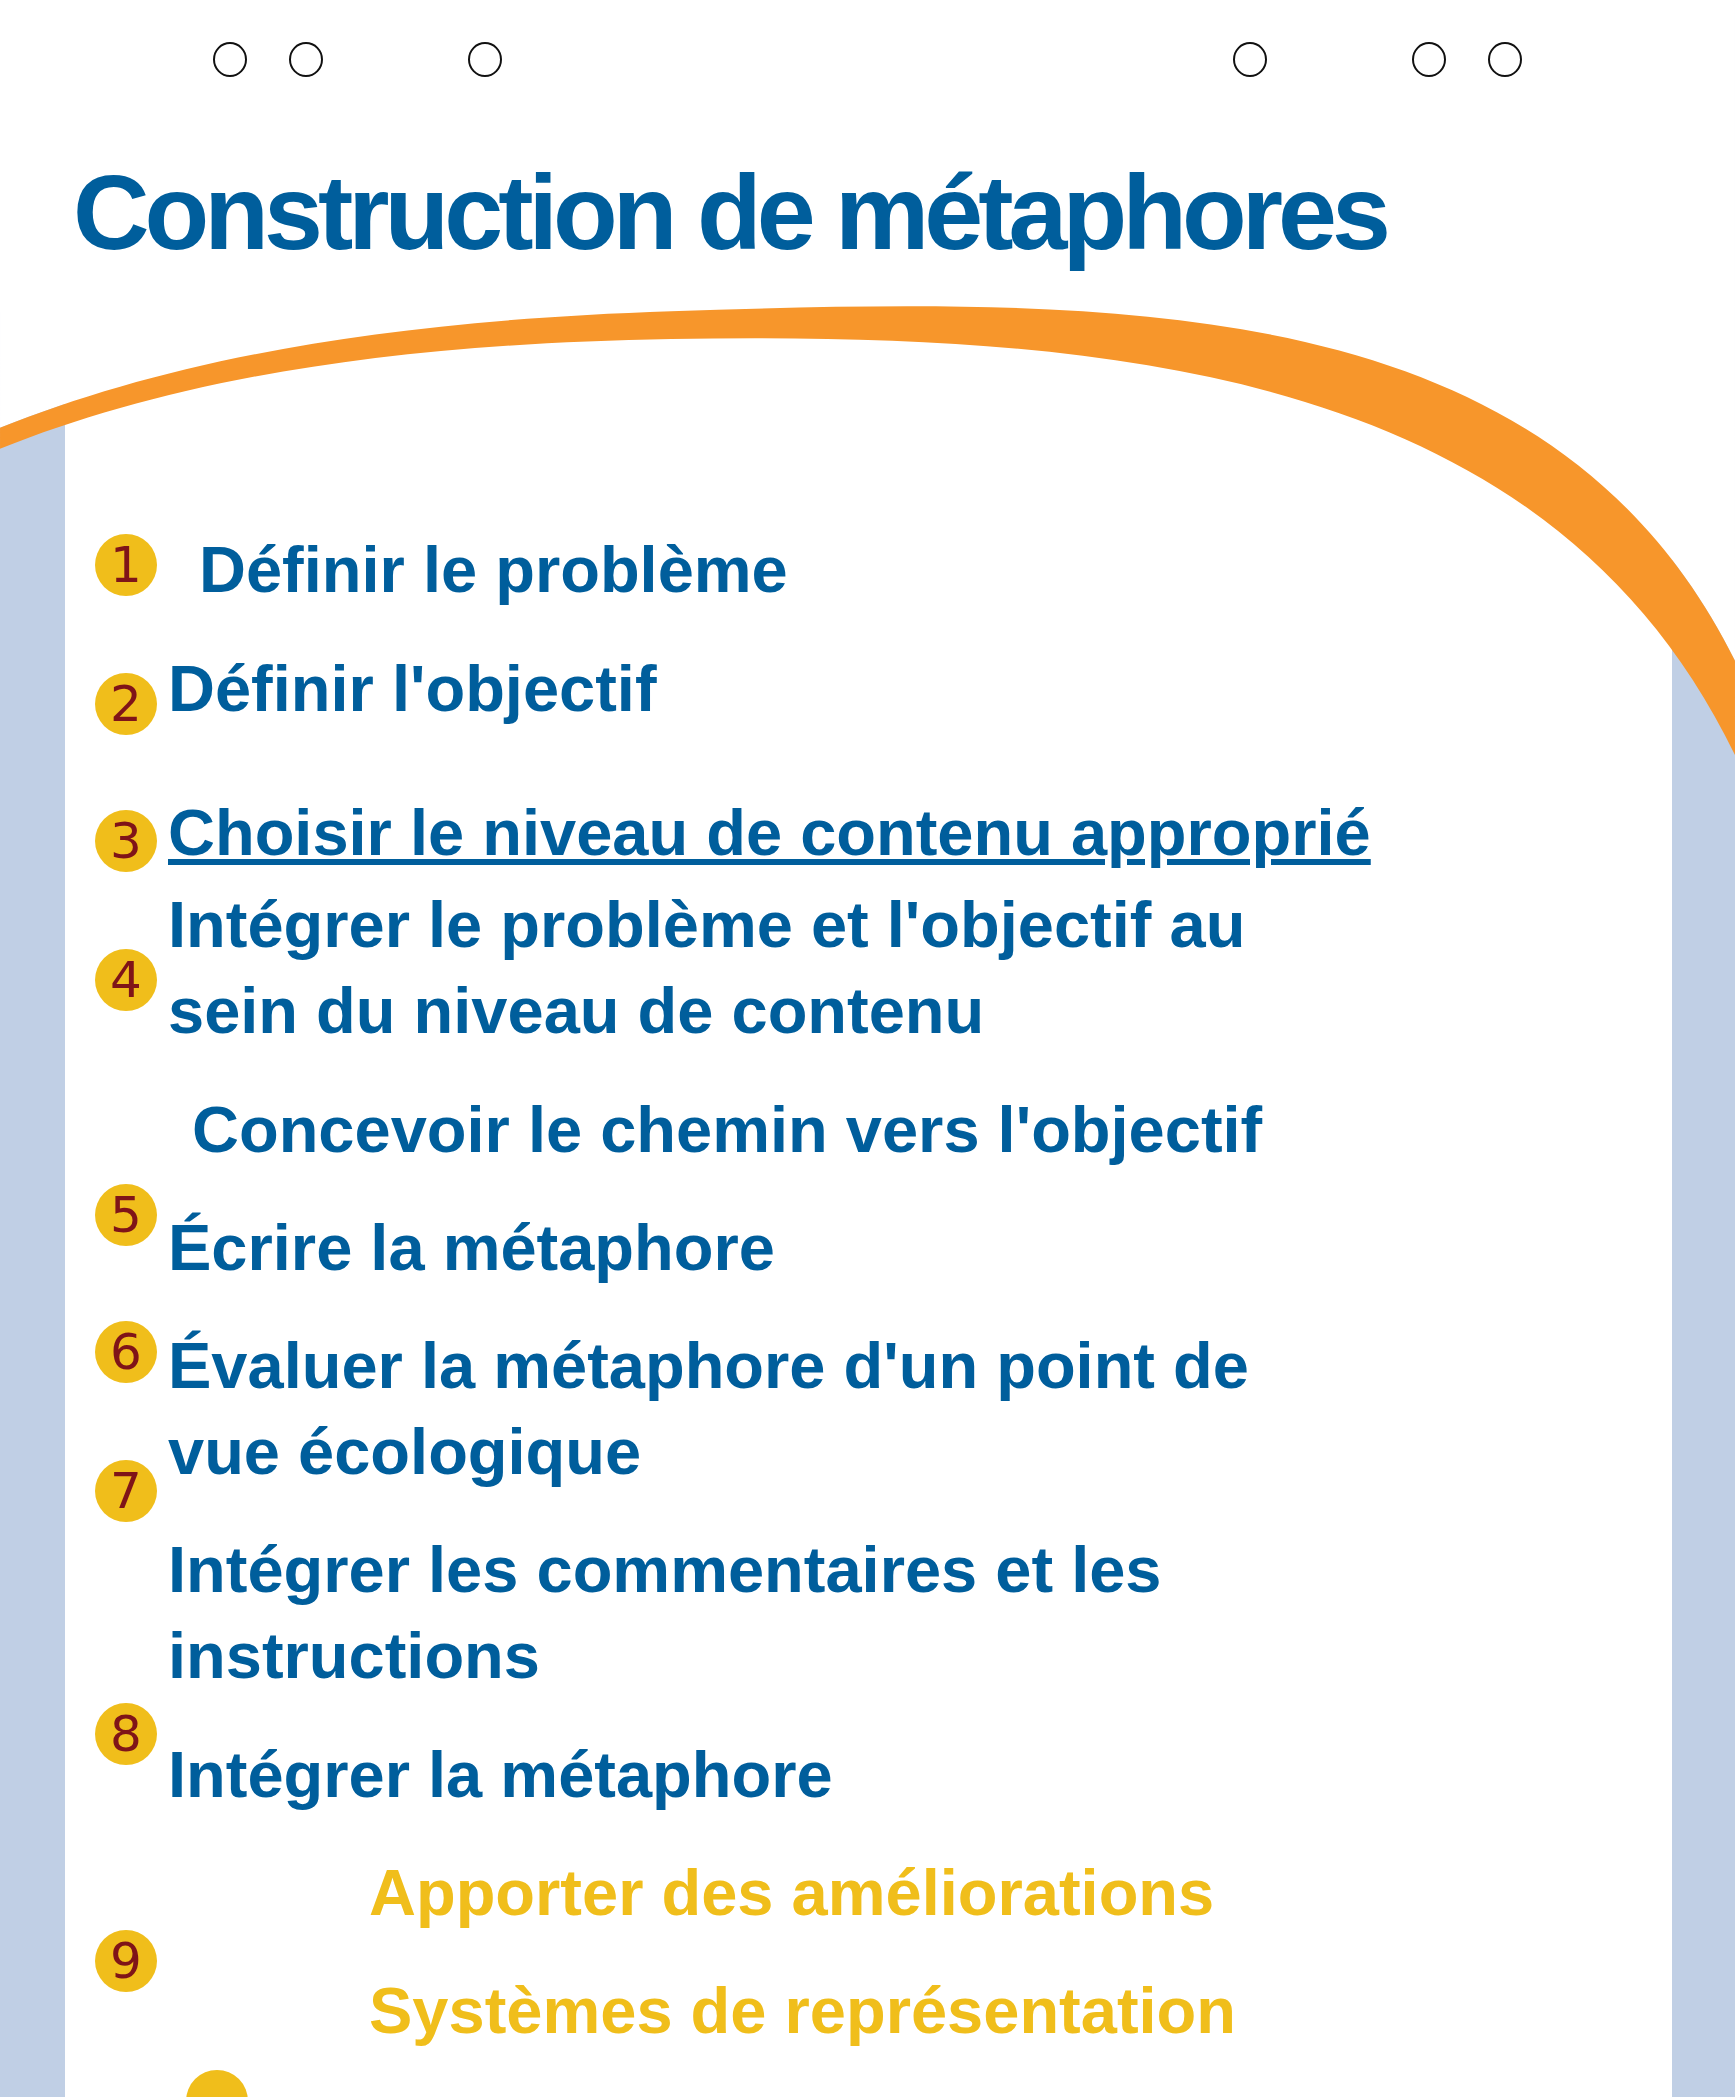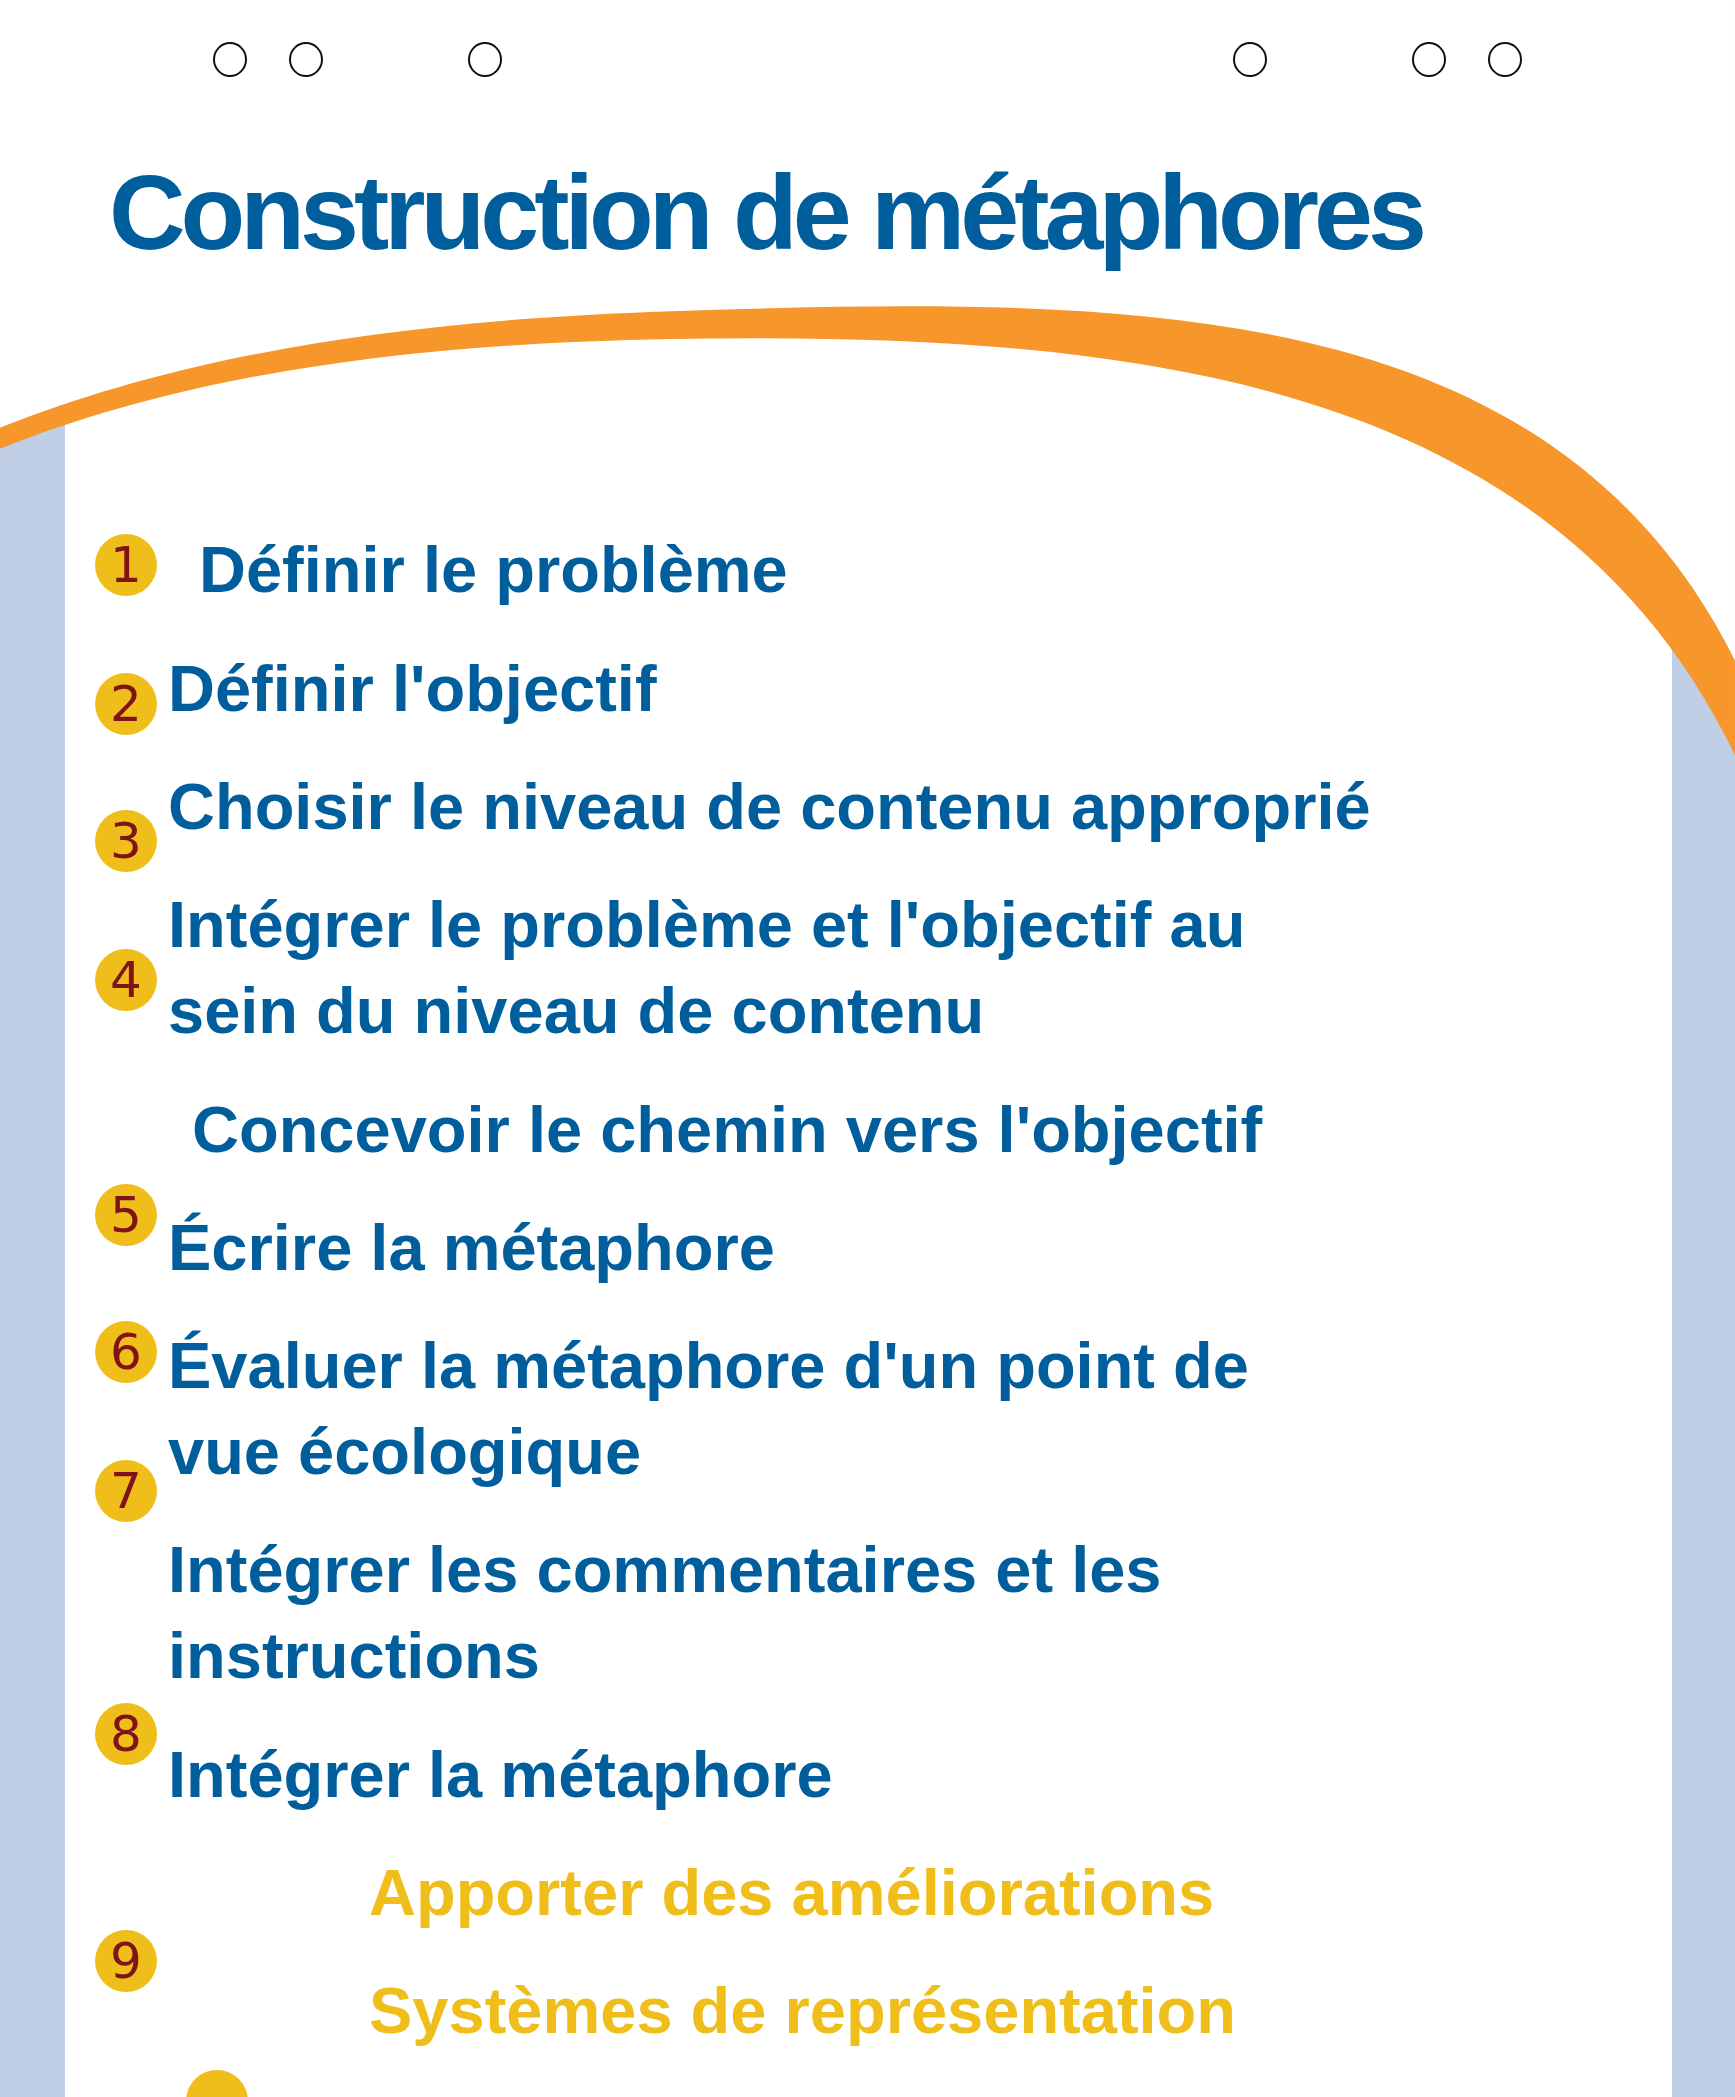--- a/index.html
+++ b/index.html
@@ -2,21 +2,21 @@
 <html style="font-size:6.7px"><head>
 <meta charset="utf-8">
 <style>
   html, body { margin:0; padding:0; }
   body { width:1735px; height:2526px; position:relative; overflow:hidden; background:#ffffff;
          font-family:"Liberation Sans", sans-serif; }
   .frame { position:absolute; background:#C0CFE5; }
   .content-bg { position:absolute; left:65px; top:0; width:1607px; height:2462px; background:#ffffff; }
   .hole { position:absolute; width:34px; height:35px; border:2.1px solid #111; border-radius:50%; box-sizing:border-box; background:#fff; }
   .title { position:absolute; left:0; width:1459px; top:159px; text-align:center; color:#005E9C;
-           font-weight:bold; font-size:106px; letter-spacing:-5px; line-height:1;padding-left:36px; }
+           font-weight:bold; font-size:106px; letter-spacing:-5px; line-height:1; }
   .arc-svg { position:absolute; left:0; top:0; }
   .step { position:absolute; left:168px; color:#005E9C; font-weight:bold; font-size:65px; line-height:1; white-space:nowrap; }
   .num { position:absolute; width:62px; height:62px; border-radius:50%; background:#F0BE1B; color:#7F1418;
          font-family:"DejaVu Sans", sans-serif; font-size:50px; line-height:62px; text-align:center; }
   .sub { position:absolute; left:369px; color:#F0BE1B; font-weight:bold; font-size:65px; line-height:1; white-space:nowrap; }
   .bullet { position:absolute; left:186px; width:62px; height:62px; border-radius:50%; background:#F0BE1B; }
 </style>
 </head>
 <body>
 
@@ -51,21 +51,21 @@
 <div class="num" style="left:95px;top:810px;">3</div>
 <div class="num" style="left:95px;top:949px;">4</div>
 <div class="num" style="left:95px;top:1184px;">5</div>
 <div class="num" style="left:95px;top:1321px;">6</div>
 <div class="num" style="left:95px;top:1460px;">7</div>
 <div class="num" style="left:95px;top:1703px;">8</div>
 <div class="num" style="left:95px;top:1930px;">9</div>
 
 <div class="step" style="top:537px;margin-left:31px;">Définir le problème</div>
 <div class="step" style="top:656px;">Définir l'objectif</div>
-<div class="step" style="top:774px;">Choisir le niveau de contenu approprié</div>
+<div class="step" style="top:800px;text-decoration:underline;">Choisir le niveau de contenu approprié</div>
 <div class="step" style="top:892px;">Intégrer le problème et l'objectif au</div>
 <div class="step" style="top:978px;">sein du niveau de contenu</div>
 <div class="step" style="top:1097px;margin-left:24px;">Concevoir le chemin vers l'objectif</div>
 <div class="step" style="top:1215px;">Écrire la métaphore</div>
 <div class="step" style="top:1333px;">Évaluer la métaphore d'un point de</div>
 <div class="step" style="top:1419px;">vue écologique</div>
 <div class="step" style="top:1537px;text-align:right;">Intégrer les commentaires et les</div>
 <div class="step" style="top:1623px;">instructions</div>
 <div class="step" style="top:1742px;">Intégrer la métaphore</div>
 

